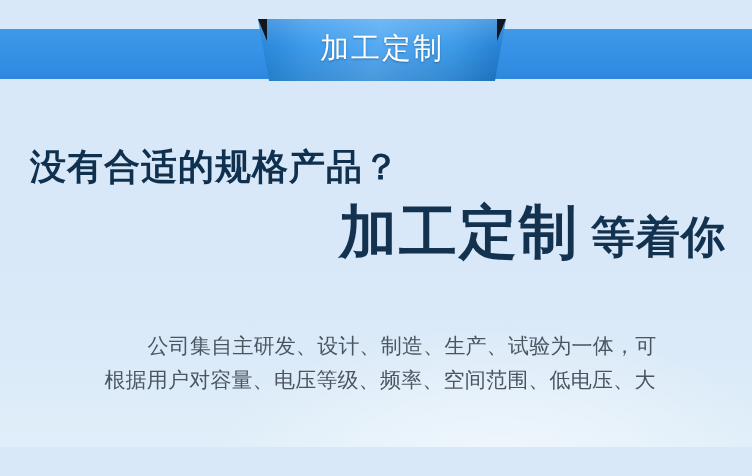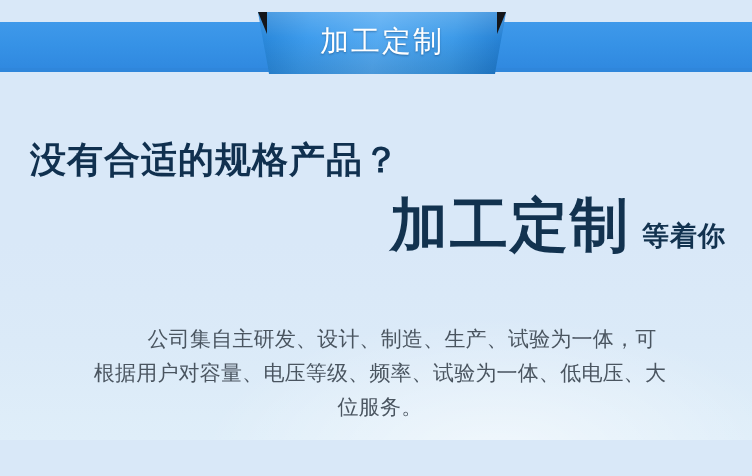--- a/index.html
+++ b/index.html
@@ -15,20 +15,21 @@
   }
 
   #page {
     position: relative;
     width: 752px;
     height: 440px;
     background:
       radial-gradient(ellipse 420px 200px at 66% 104%, rgba(255,255,255,0.55) 0%, rgba(255,255,255,0.0) 70%),
       linear-gradient(180deg, #d9e8f8 0%, #d9e8f8 55%, #dbeaf8 78%, #dfeef9 100%);
     overflow: hidden;
+    margin-top: 7px;
   }
 
   
   .banner {
     position: absolute;
     left: 0;
     top: 0;
     width: 752px;
     height: 90px;
   }
@@ -129,21 +130,21 @@
     font-family: "Liberation Serif", "DejaVu Serif", serif;
     font-size: 58px;
     font-weight: 700;
     letter-spacing: 2px;
     line-height: 1.05;
     white-space: nowrap;
   }
   .headline-sub {
     color: #12324f;
     font-family: "Liberation Serif", "DejaVu Serif", serif;
-    font-size: 27px;
+    font-size: 44px;
     font-weight: 700;
     letter-spacing: 1px;
     line-height: 1.05;
     white-space: nowrap;
   }
 
   
   .body-copy {
     position: absolute;
     left: 62px;
@@ -180,17 +181,16 @@
 
   <div class="heading-question">没有合适的规格产品？</div>
 
   <div class="headline-row">
     <span class="headline-main">加工定制</span>
     <span class="headline-sub">等着你</span>
   </div>
 
   <div class="body-copy">
     <div class="body-line first">公司集自主研发、设计、制造、生产、试验为一体，可</div>
-    <div class="body-line">根据用户对容量、电压等级、频率、试验为一体、低电压、大</div>
-    <div class="body-line">位服务。</div>
+    <div class="body-line">根据用户对容量、电压等级、频率、空间范围、低电压、大</div>
   </div>
 
 </div>
 
 </body></html>

